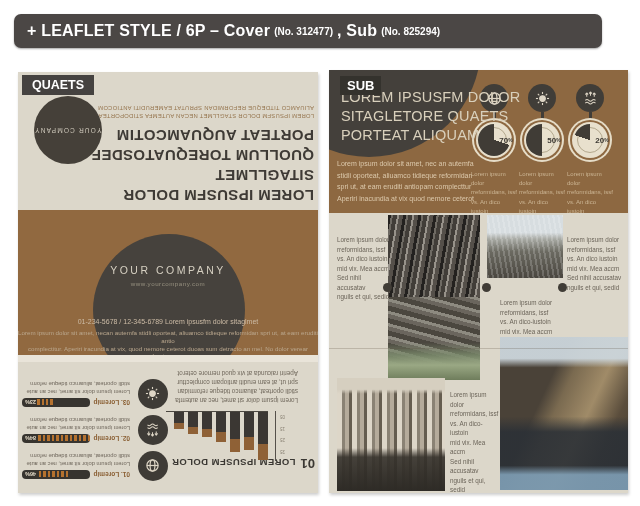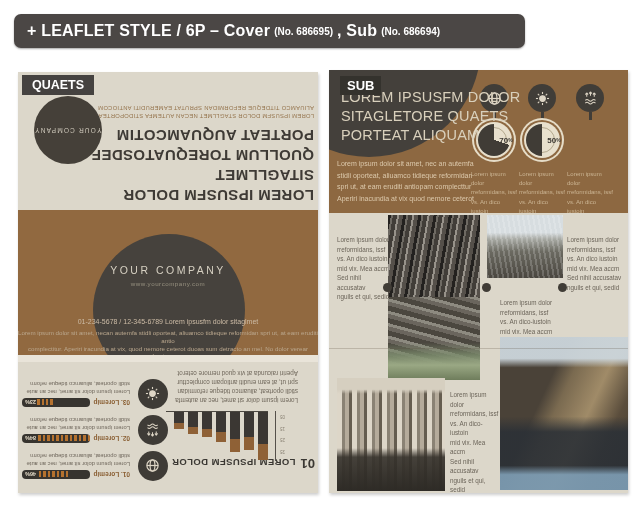--- a/index.html
+++ b/index.html
@@ -1,21 +1,21 @@
 <!DOCTYPE html>
 <html><head>
 <meta charset="utf-8">
 <style>
   html,body{margin:0;padding:0;background:#fff;}
   #stage{position:relative;width:640px;height:506px;background:#ffffff;overflow:hidden;
          font-family:"Liberation Sans",sans-serif;}
   #stage *{box-sizing:border-box;}
 
   
-  #header{position:absolute;left:14px;top:14px;width:511px;height:34px;background:#4b4745;
+  #header{position:absolute;left:14px;top:14px;width:588px;height:34px;background:#4b4745;
           border-radius:7px;color:#fff;display:flex;align-items:baseline;padding:8px 0 12px 13px;
           box-shadow:0 1px 2px rgba(0,0,0,.35);}
   .h-big{font-size:16px;font-weight:bold;letter-spacing:.2px;}
   .h-small{font-size:10px;font-weight:bold;margin:0 4px;position:relative;top:-1px;}
 
   
   .panel{position:absolute;background:#dcd7ca;box-shadow:1px 2px 3px rgba(0,0,0,.2);overflow:hidden;}
   #cover-panel{left:18px;top:72px;width:300px;height:421px;}
   #sub-panel{left:329px;top:70px;width:299px;height:423px;}
   .abs{position:absolute;}
@@ -129,23 +129,23 @@
              text-shadow:2px 2px 2px rgba(96,62,28,.28),-1px -1px 1px rgba(255,255,255,.32);
              pointer-events:none;white-space:nowrap;font-family:"DejaVu Sans",sans-serif;}
 </style>
 </head>
 <body>
 
 <div id="stage">
 
   <div id="header">
     <span class="h-big">+ LEAFLET STYLE / 6P – Cover</span>
-    <span class="h-small">(No. 686695)</span>
+    <span class="h-small">(No. 312477)</span>
     <span class="h-big">, Sub</span>
-    <span class="h-small">(No. 686694)</span>
+    <span class="h-small">(No. 825294)</span>
   </div>
 
   <div id="cover-panel" class="panel">
     <div id="cover-tag" class="abs">QUAETS</div>
 
     <div id="cover-circle" class="abs">
       <span class="txt">YOUR COMPANY</span>
     </div>
 
     <div id="cover-title" class="abs">
@@ -381,20 +381,28 @@
               <svg viewBox="0 0 16 16" width="15" height="15">
                 <g stroke="#ddd5c5" stroke-width="1.1" fill="none">
                   <path d="M4 6 V2 M8 5 V1 M12 6 V2"></path>
                   <path d="M4 2 l-1.4 1.8 M4 2 l1.4 1.8 M8 1 l-1.4 1.8 M8 1 l1.4 1.8 M12 2 l-1.4 1.8 M12 2 l1.4 1.8"></path>
                   <path d="M2.5 10 q1.8 -1.8 3.6 0 t3.6 0 t3.6 0"></path>
                   <path d="M2.5 13 q1.8 -1.8 3.6 0 t3.6 0 t3.6 0"></path>
                 </g>
               </svg>
             </div>
             <div class="gstem"></div>
+            <div class="gauge">
+              <div class="gring"></div>
+              <div class="garc" style="background: conic-gradient(from -72deg, rgb(64, 60, 54) 0deg, rgb(64, 60, 54) 72deg, transparent 72deg, transparent 360deg);"></div>
+              <div class="ghole">
+                <span class="n">20</span>
+                <span class="p">%</span>
+              </div>
+            </div>
           </div>
           <div class="gcol" style="left: 238px;">
             <div>Lorem ipsum dolor</div>
             <div>rreformidans, issf</div>
             <div>vs. An dico iustoin</div>
             <div>mid vix. Mea accm</div>
             <div>Sed nihil accusatav</div>
           </div>
         </div>
     </div>

